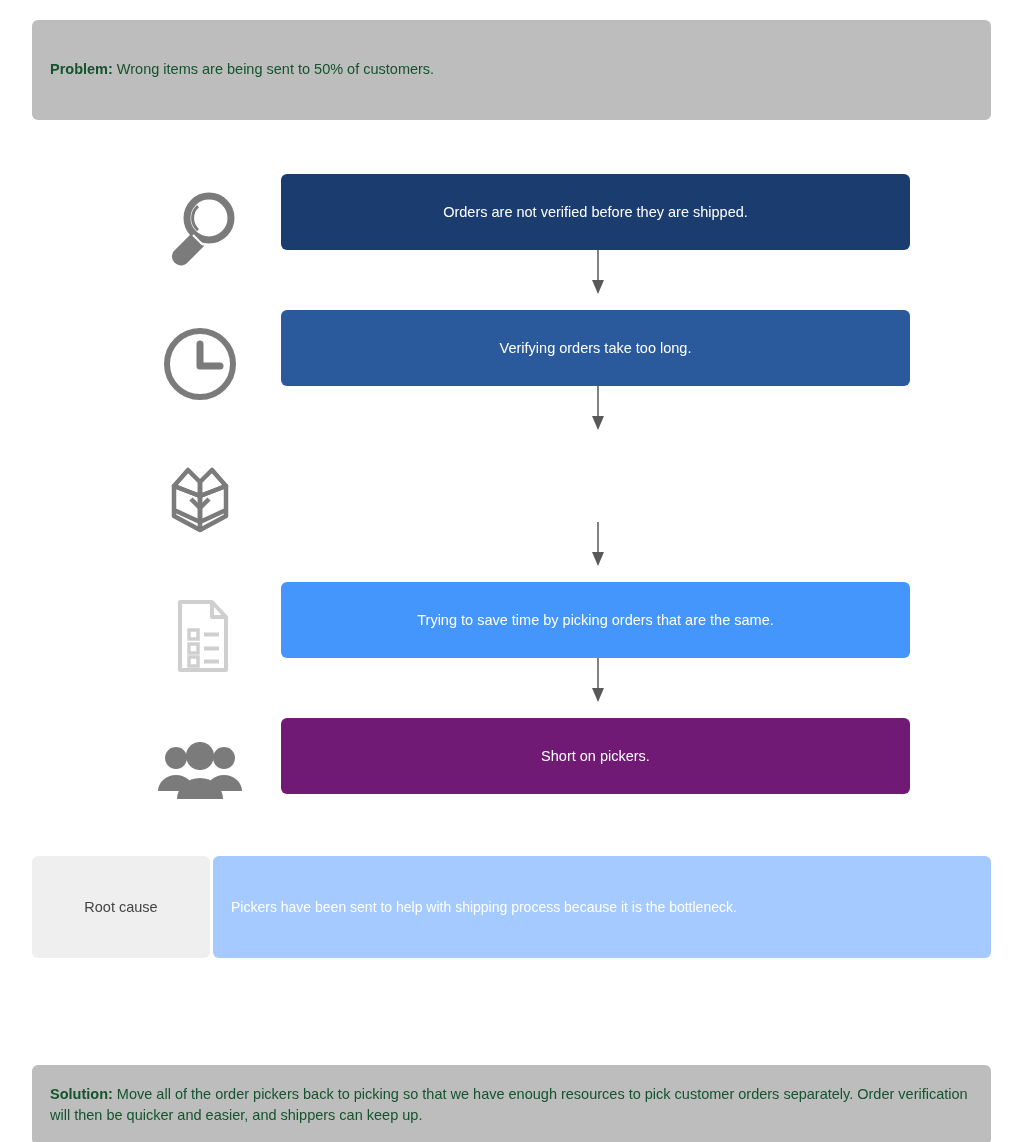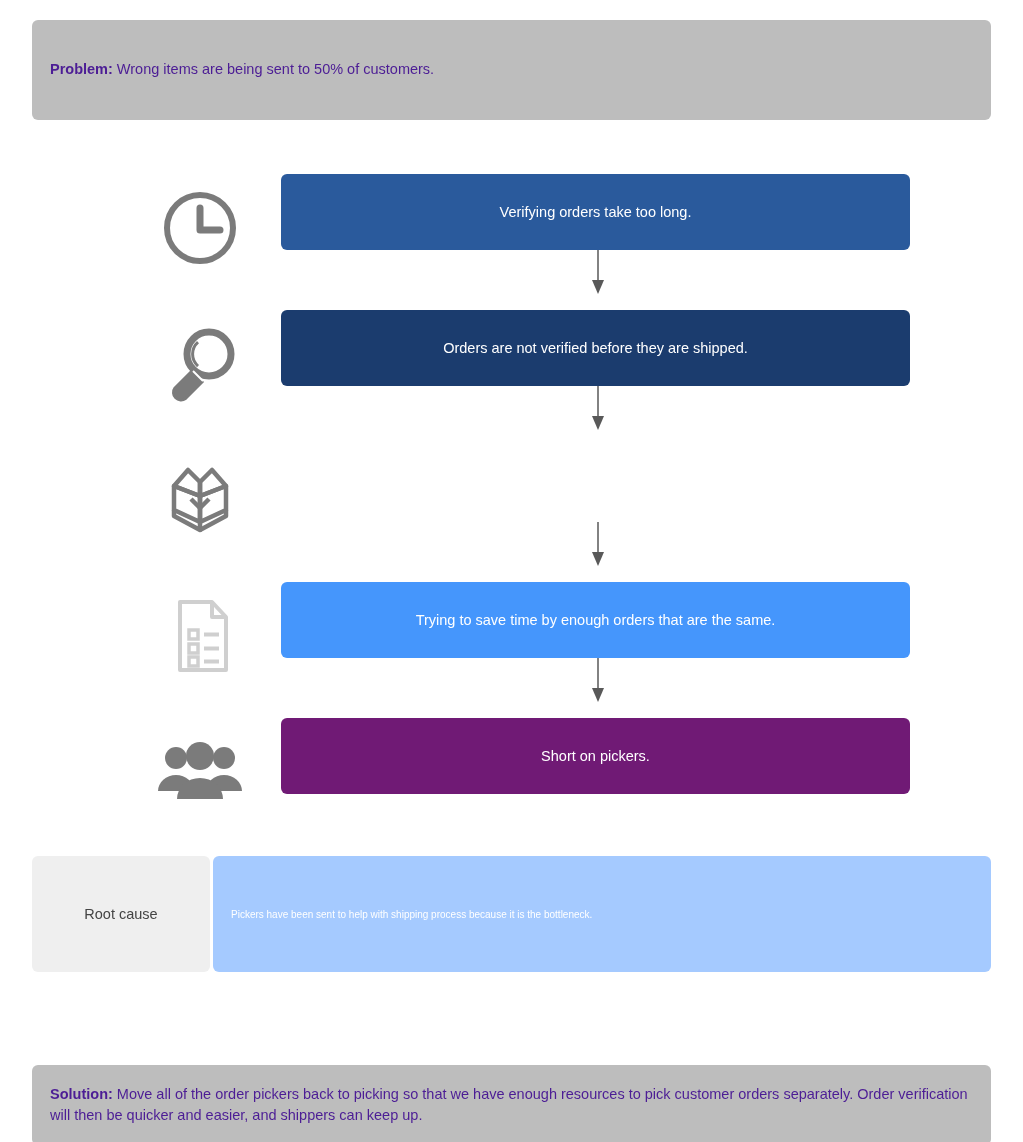--- a/index.html
+++ b/index.html
@@ -18,21 +18,21 @@
 
   
   .banner {
     position: absolute;
     left: 32px;
     width: 959px;
     background: #bdbdbd;
     border-radius: 6px;
     display: flex;
     align-items: center;
-    color: #4c1d95;
+    color: #14532d;
     font-size: 14.5px;
     line-height: 1.45;
     padding: 0 18px;
   }
   .banner-problem { top: 20px; height: 100px; }
   .banner-solution { top: 1065px; height: 80px; }
   .banner b { font-weight: bold; }
   .banner-text { display: block; }
 
   
@@ -80,93 +80,93 @@
     width: 14px;
     height: 46px;
   }
 
   
   .rootcause {
     position: absolute;
     left: 32px;
     top: 856px;
     width: 959px;
-    height: 116px;
+    height: 102px;
     display: flex;
   }
   .rootcause-label {
     width: 178px;
     background: #efefef;
     border-radius: 6px;
     display: flex;
     align-items: center;
     justify-content: center;
     color: #444444;
     font-size: 14.5px;
   }
   .rootcause-text {
     flex: 1;
     margin-left: 3px;
     background: #a5caff;
     border-radius: 6px;
     display: flex;
     align-items: center;
     color: #ffffff;
-    font-size: 10px;
+    font-size: 14px;
     padding: 0 18px;
   }
 
   .icon-svg { display: block; }
 </style>
 </head>
 <body>
 
 <div class="page">
 
   <div class="banner banner-problem">
     <div class="banner-text">
       <b>Problem:</b><span> Wrong items are being sent to 50% of customers.</span>
     </div>
   </div>
 
   <div class="chain">
 
-    <div class="row row-2">
-      <div class="icon-cell">
-        <span>
-          <svg class="icon-svg" width="84" height="84" viewBox="0 0 84 84">
-            <circle cx="42" cy="42" r="33" fill="none" stroke="#7b7b7b" stroke-width="6"></circle>
-            <path d="M42 22 L42 44 L62 44" fill="none" stroke="#7b7b7b" stroke-width="7" stroke-linecap="round" stroke-linejoin="round"></path>
-          </svg>
-        </span>
-      </div>
-      <div class="why-box">
-        <span>Verifying orders take too long.</span>
-      </div>
-      <span class="connector">
-        <svg width="14" height="46" viewBox="0 0 14 46">
-          <line x1="7" y1="0" x2="7" y2="32" stroke="#595959" stroke-width="1.5"></line>
-          <polygon points="1,30 13,30 7,44" fill="#595959"></polygon>
-        </svg>
-      </span>
-    </div>
-
     <div class="row row-1">
       <div class="icon-cell">
         <span>
           <svg class="icon-svg" width="84" height="84" viewBox="0 0 84 84">
             <circle cx="51" cy="32" r="22" fill="none" stroke="#7b7b7b" stroke-width="7"></circle>
             <path d="M40 44 A16 16 0 0 1 40 20" fill="none" stroke="#7b7b7b" stroke-width="3"></path>
             <path d="M34.5 48.5 L17 66 A7.5 7.5 0 0 0 27.5 76.5 L45 59" fill="#7b7b7b" stroke="#7b7b7b" stroke-width="3" stroke-linejoin="round"></path>
             <line x1="35" y1="49" x2="45" y2="59" stroke="#ffffff" stroke-width="2"></line>
           </svg>
         </span>
       </div>
       <div class="why-box">
         <span>Orders are not verified before they are shipped.</span>
+      </div>
+      <span class="connector">
+        <svg width="14" height="46" viewBox="0 0 14 46">
+          <line x1="7" y1="0" x2="7" y2="32" stroke="#595959" stroke-width="1.5"></line>
+          <polygon points="1,30 13,30 7,44" fill="#595959"></polygon>
+        </svg>
+      </span>
+    </div>
+
+    <div class="row row-2">
+      <div class="icon-cell">
+        <span>
+          <svg class="icon-svg" width="84" height="84" viewBox="0 0 84 84">
+            <circle cx="42" cy="42" r="33" fill="none" stroke="#7b7b7b" stroke-width="6"></circle>
+            <path d="M42 22 L42 44 L62 44" fill="none" stroke="#7b7b7b" stroke-width="7" stroke-linecap="round" stroke-linejoin="round"></path>
+          </svg>
+        </span>
+      </div>
+      <div class="why-box">
+        <span>Verifying orders take too long.</span>
       </div>
       <span class="connector">
         <svg width="14" height="46" viewBox="0 0 14 46">
           <line x1="7" y1="0" x2="7" y2="32" stroke="#595959" stroke-width="1.5"></line>
           <polygon points="1,30 13,30 7,44" fill="#595959"></polygon>
         </svg>
       </span>
     </div>
 
     <div class="row row-3">
@@ -202,21 +202,21 @@
             <rect x="31" y="36" width="9" height="9" fill="none" stroke="#cfcfcf" stroke-width="3.5"></rect>
             <rect x="31" y="50" width="9" height="9" fill="none" stroke="#cfcfcf" stroke-width="3.5"></rect>
             <rect x="31" y="63" width="9" height="9" fill="none" stroke="#cfcfcf" stroke-width="3.5"></rect>
             <line x1="46" y1="40.5" x2="61" y2="40.5" stroke="#cfcfcf" stroke-width="4"></line>
             <line x1="46" y1="54.5" x2="61" y2="54.5" stroke="#cfcfcf" stroke-width="4"></line>
             <line x1="46" y1="67.5" x2="61" y2="67.5" stroke="#cfcfcf" stroke-width="4"></line>
           </svg>
         </span>
       </div>
       <div class="why-box">
-        <span>Trying to save time by enough orders that are the same.</span>
+        <span>Trying to save time by picking orders that are the same.</span>
       </div>
       <span class="connector">
         <svg width="14" height="46" viewBox="0 0 14 46">
           <line x1="7" y1="0" x2="7" y2="32" stroke="#595959" stroke-width="1.5"></line>
           <polygon points="1,30 13,30 7,44" fill="#595959"></polygon>
         </svg>
       </span>
     </div>
 
     <div class="row row-5">

